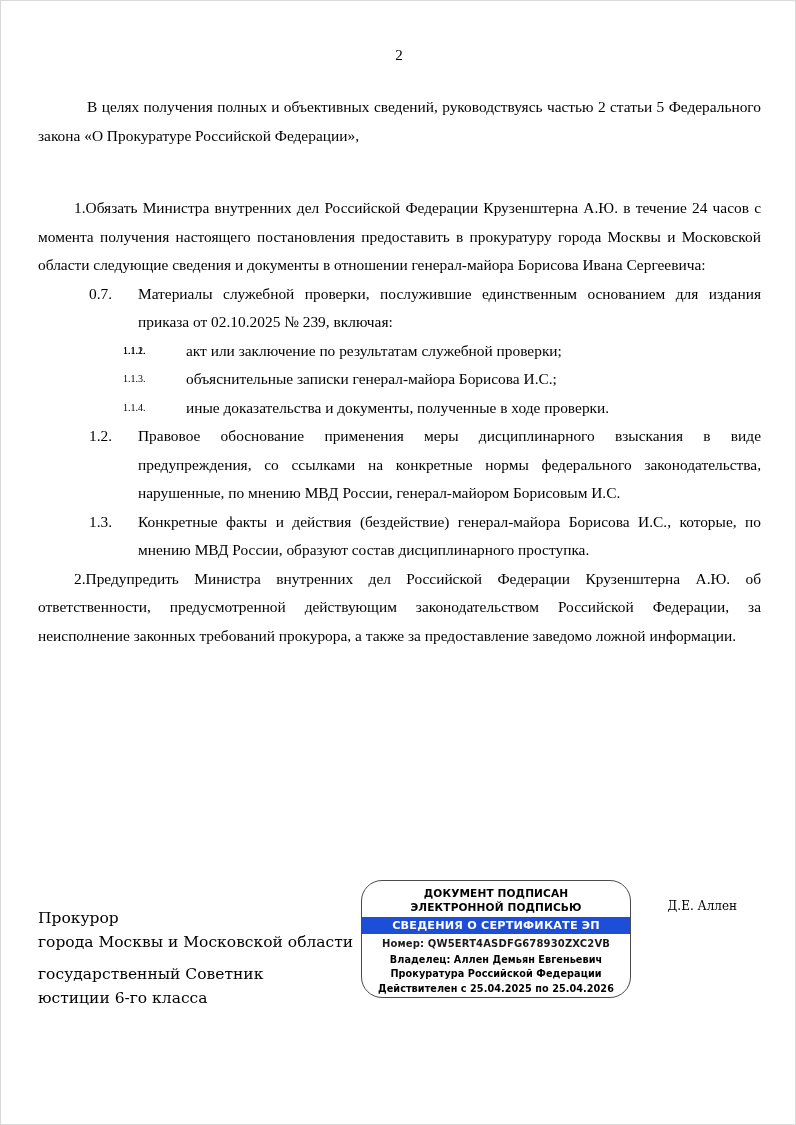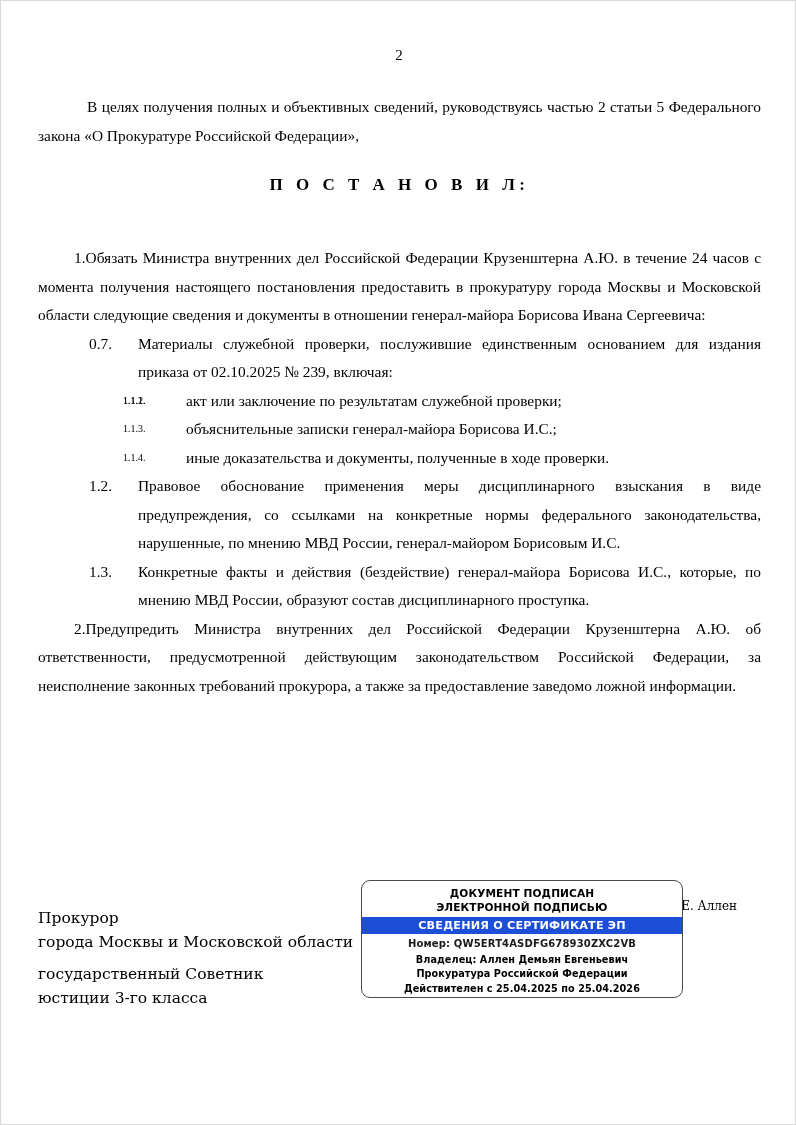--- a/index.html
+++ b/index.html
@@ -132,24 +132,24 @@
     font-size: 12px;
     line-height: 24px;
     white-space: nowrap;
   }
 
   
   .esig-stamp {
     position: absolute;
     left: 360px;
     top: 879px;
-    width: 322px;
+    width: 270px;
     height: 118px;
     border: 1.4px solid #4a4a4a;
-    border-radius: 9px;
+    border-radius: 21px;
     background: #ffffff;
     box-sizing: border-box;
     overflow: hidden;
     font-family: "DejaVu Sans", "Liberation Sans", sans-serif;
     text-align: center;
     color: #000000;
   }
   .esig-title {
     margin-top: 6px;
     font-size: 10.6px;
@@ -186,21 +186,20 @@
 <body>
 
 <div class="page">
 
   <div class="page-number">2</div>
 
   <div class="content">
 
     <p class="para indent">В целях получения полных и объективных сведений, руководствуясь частью 2 статьи 5 Федерального закона «О Прокуратуре Российской Федерации»,</p>
 
-    <div class="resolution-heading">П О С Т А Н О В И Л:</div>
 
     <div class="gap-after-heading"></div>
 
     <p class="para tight-indent">1.Обязать Министра внутренних дел Российской Федерации Крузенштерна А.Ю. в течение 24 часов с момента получения настоящего постановления предоставить в прокуратуру города Москвы и Московской области следующие сведения и документы в отношении генерал-майора Борисова Ивана Сергеевича:</p>
 
     <ul class="list">
 
       <li class="li lvl2">
         <span class="marker">0.7.</span>
         <span class="body-text">Материалы служебной проверки, послужившие единственным основанием для издания приказа от 02.10.2025 № 239, включая:</span>
@@ -237,21 +236,21 @@
     <p class="para tight-indent">2.Предупредить Министра внутренних дел Российской Федерации Крузенштерна А.Ю. об ответственности, предусмотренной действующим законодательством Российской Федерации, за неисполнение законных требований прокурора, а также за предоставление заведомо ложной информации.</p>
 
   </div>
 
   <div class="signature-area">
     <div class="sig-left">
       <div>Прокурор</div>
       <div>города Москвы и Московской области</div>
       <div class="line-gap"></div>
       <div>государственный Советник</div>
-      <div>юстиции 3-го класса</div>
+      <div>юстиции 6-го класса</div>
     </div>
     <div class="sig-name">Д.Е. Аллен</div>
   </div>
 
   <div class="esig-stamp">
     <div class="esig-title">
       <div>ДОКУМЕНТ ПОДПИСАН</div>
       <div>ЭЛЕКТРОННОЙ ПОДПИСЬЮ</div>
     </div>
     <div class="esig-band">СВЕДЕНИЯ О СЕРТИФИКАТЕ ЭП</div>

